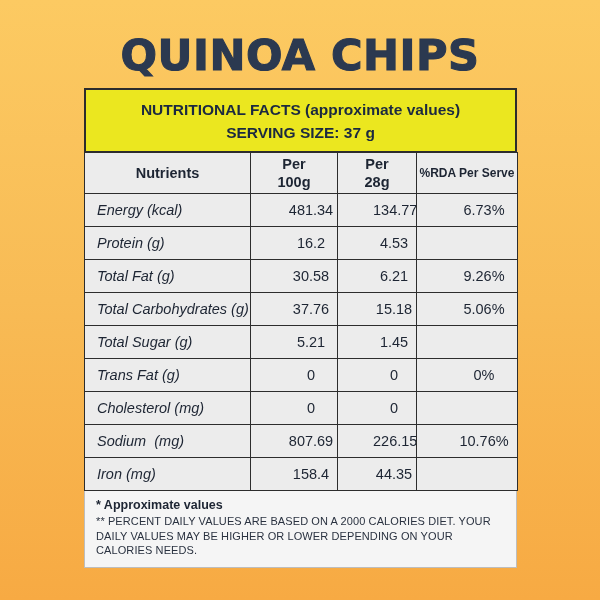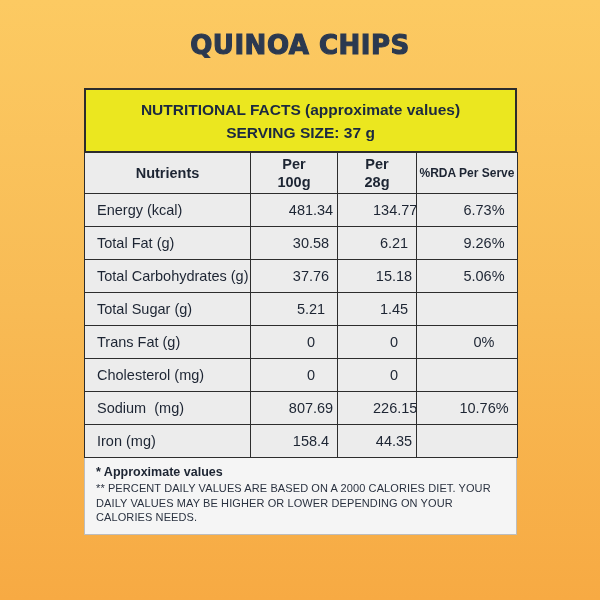--- a/index.html
+++ b/index.html
@@ -9,21 +9,21 @@
     font-family: "Liberation Sans", sans-serif;
     color: #1d2533;
     overflow: hidden;
   }
   .canvas { position: relative; width: 600px; height: 600px; }
 
   .page-title {
     position: absolute; top: 30px; left: 0; width: 600px;
     text-align: center;
     font-family: "DejaVu Sans", "Liberation Sans", sans-serif;
-    font-size: 26px; font-weight: bold;
+    font-size: 43px; font-weight: bold;
     letter-spacing: 0.5px;
     color: #2b3950;
     -webkit-text-stroke: 1.1px #2b3950;
   }
 
   .panel {
     position: absolute; left: 84px; top: 88px; width: 433px;
   }
 
   .facts-header {
@@ -63,20 +63,21 @@
   table.facts th.rda-head { font-size: 12px; }
   table.facts td {
     height: 30px;
     font-size: 14.5px;
     font-weight: normal;
   }
   td.name-cell {
     text-align: left;
     padding-left: 12px;
     white-space: pre;
+    font-style: italic;
   }
   td.num-cell { text-align: center; padding-left: 35px; }
 
   .footnotes {
     box-sizing: border-box;
     width: 433px;
     background: #f5f5f5;
     border: 1px solid #bdbdbd;
     border-top: none;
     padding: 7px 11px 9px 11px;
@@ -130,20 +131,26 @@
         </tr>
       </thead>
       <tbody>
         <tr>
           <td class="name-cell">Energy (kcal)</td>
           <td class="num-cell">481.34</td>
           <td class="num-cell">134.77</td>
           <td class="num-cell">6.73%</td>
         </tr>
         <tr>
+          <td class="name-cell">Protein (g)</td>
+          <td class="num-cell">16.2</td>
+          <td class="num-cell">4.53</td>
+          <td class="num-cell"></td>
+        </tr>
+        <tr>
           <td class="name-cell">Total Fat (g)</td>
           <td class="num-cell">30.58</td>
           <td class="num-cell">6.21</td>
           <td class="num-cell">9.26%</td>
         </tr>
         <tr>
           <td class="name-cell">Total Carbohydrates (g)</td>
           <td class="num-cell">37.76</td>
           <td class="num-cell">15.18</td>
           <td class="num-cell">5.06%</td>

